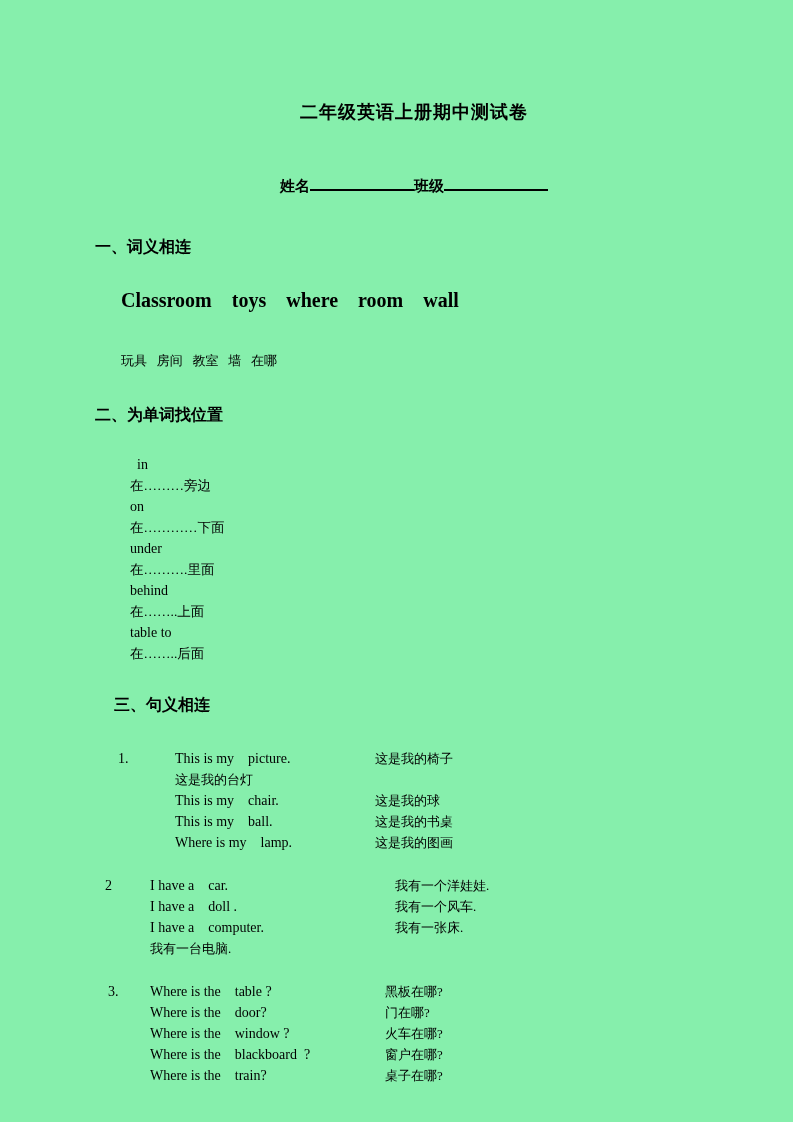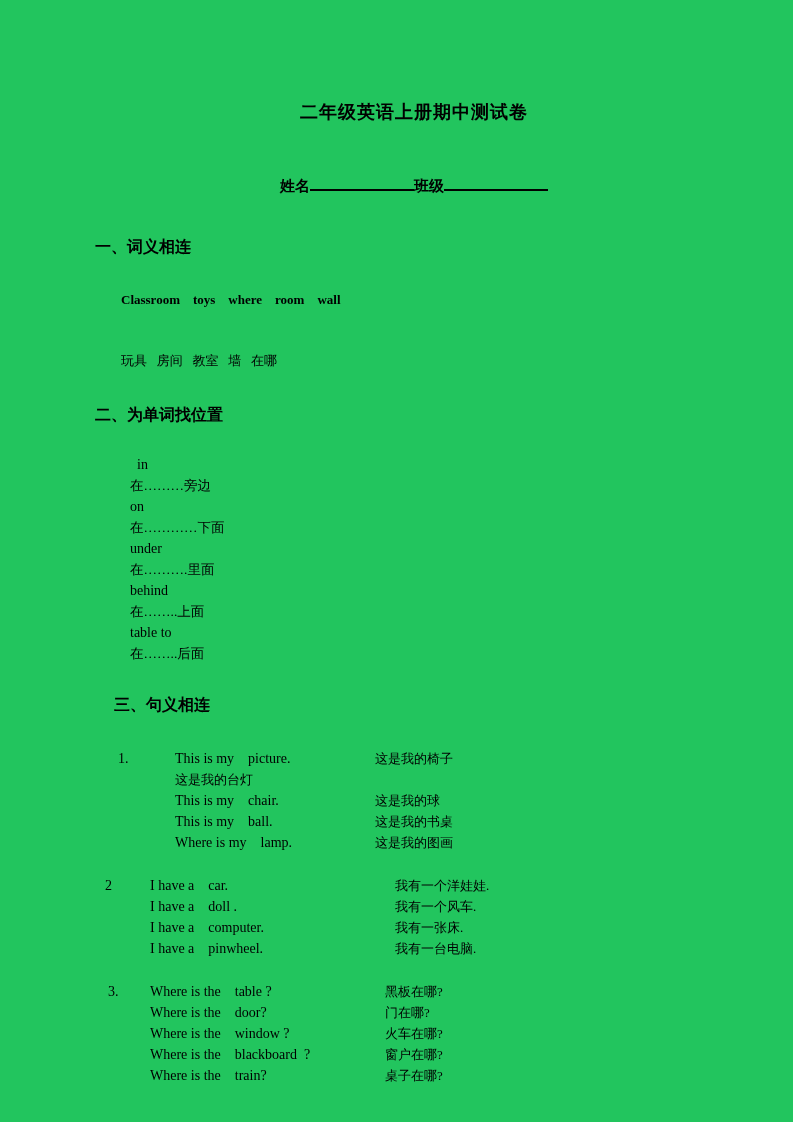--- a/index.html
+++ b/index.html
@@ -9,21 +9,21 @@
     height: 1122px;
     font-family: "Liberation Serif", "DejaVu Serif", serif;
     color: #000000;
   }
   .page {
     position: relative;
     width: 793px;
     height: 1122px;
     padding: 100px 60px 0 95px;
     overflow: hidden;
-    background: #22c55e;
+    background: #86efac;
   }
   .title {
     text-align: center;
     font-size: 18px;
     font-weight: bold;
     line-height: 24px;
     letter-spacing: 1px;
   }
   .name-line {
     margin-top: 52px;
@@ -44,21 +44,21 @@
     font-size: 16px;
     line-height: 22px;
   }
   .s1 { margin-top: 40px; }
   .s2 { margin-top: 34px; }
   .s3 { margin-top: 30px; margin-left: 19px; }
   .en-words {
     margin-top: 32px;
     margin-left: 26px;
     font-weight: bold;
-    font-size: 13px;
+    font-size: 20px;
     line-height: 20px;
     white-space: pre;
   }
   .zh-words {
     margin-top: 42px;
     margin-left: 26px;
     font-size: 13px;
     line-height: 18px;
     white-space: pre;
   }
@@ -177,21 +177,20 @@
       <span class="en">I have a    doll .</span>
       <span class="zh">我有一个风车.</span>
     </div>
     <div class="group-row">
       <span class="num"></span>
       <span class="en">I have a    computer.</span>
       <span class="zh">我有一张床.</span>
     </div>
     <div class="group-row">
       <span class="num"></span>
-      <span class="en">I have a    pinwheel.</span>
       <span class="zh">我有一台电脑.</span>
     </div>
   </div>
 
   <div class="group g3">
     <div class="group-row">
       <span class="num">3.</span>
       <span class="en">Where is the    table ?</span>
       <span class="zh">黑板在哪?</span>
     </div>

